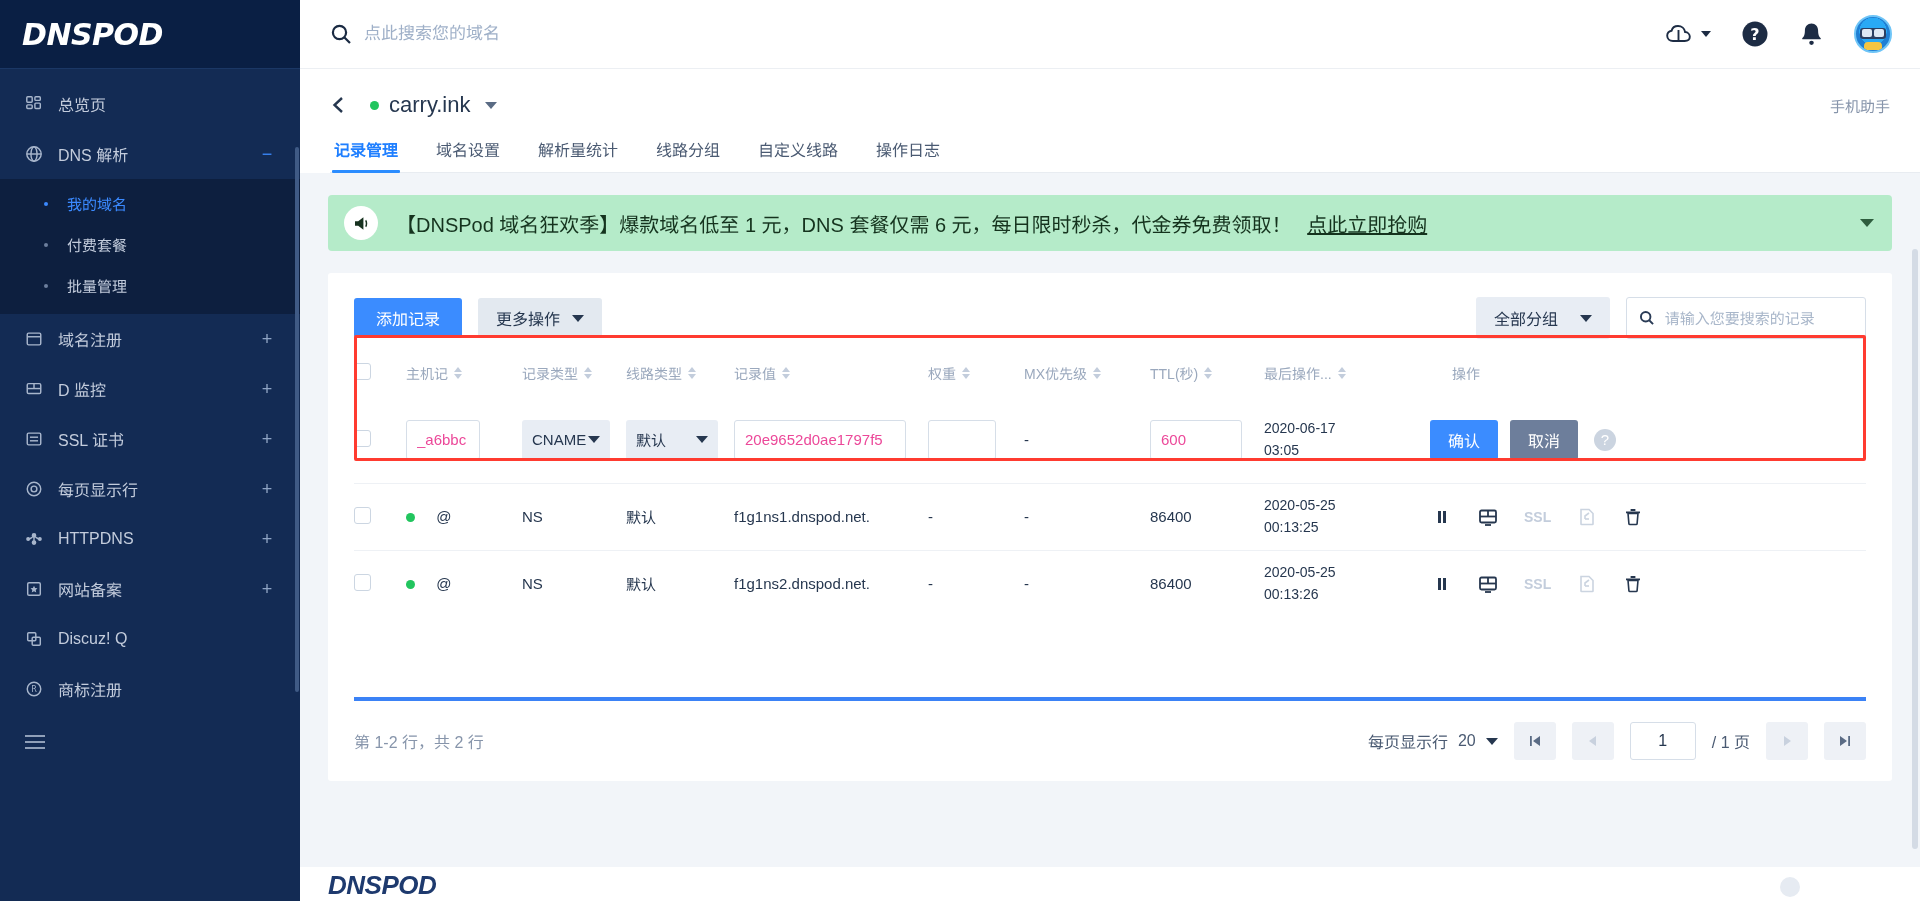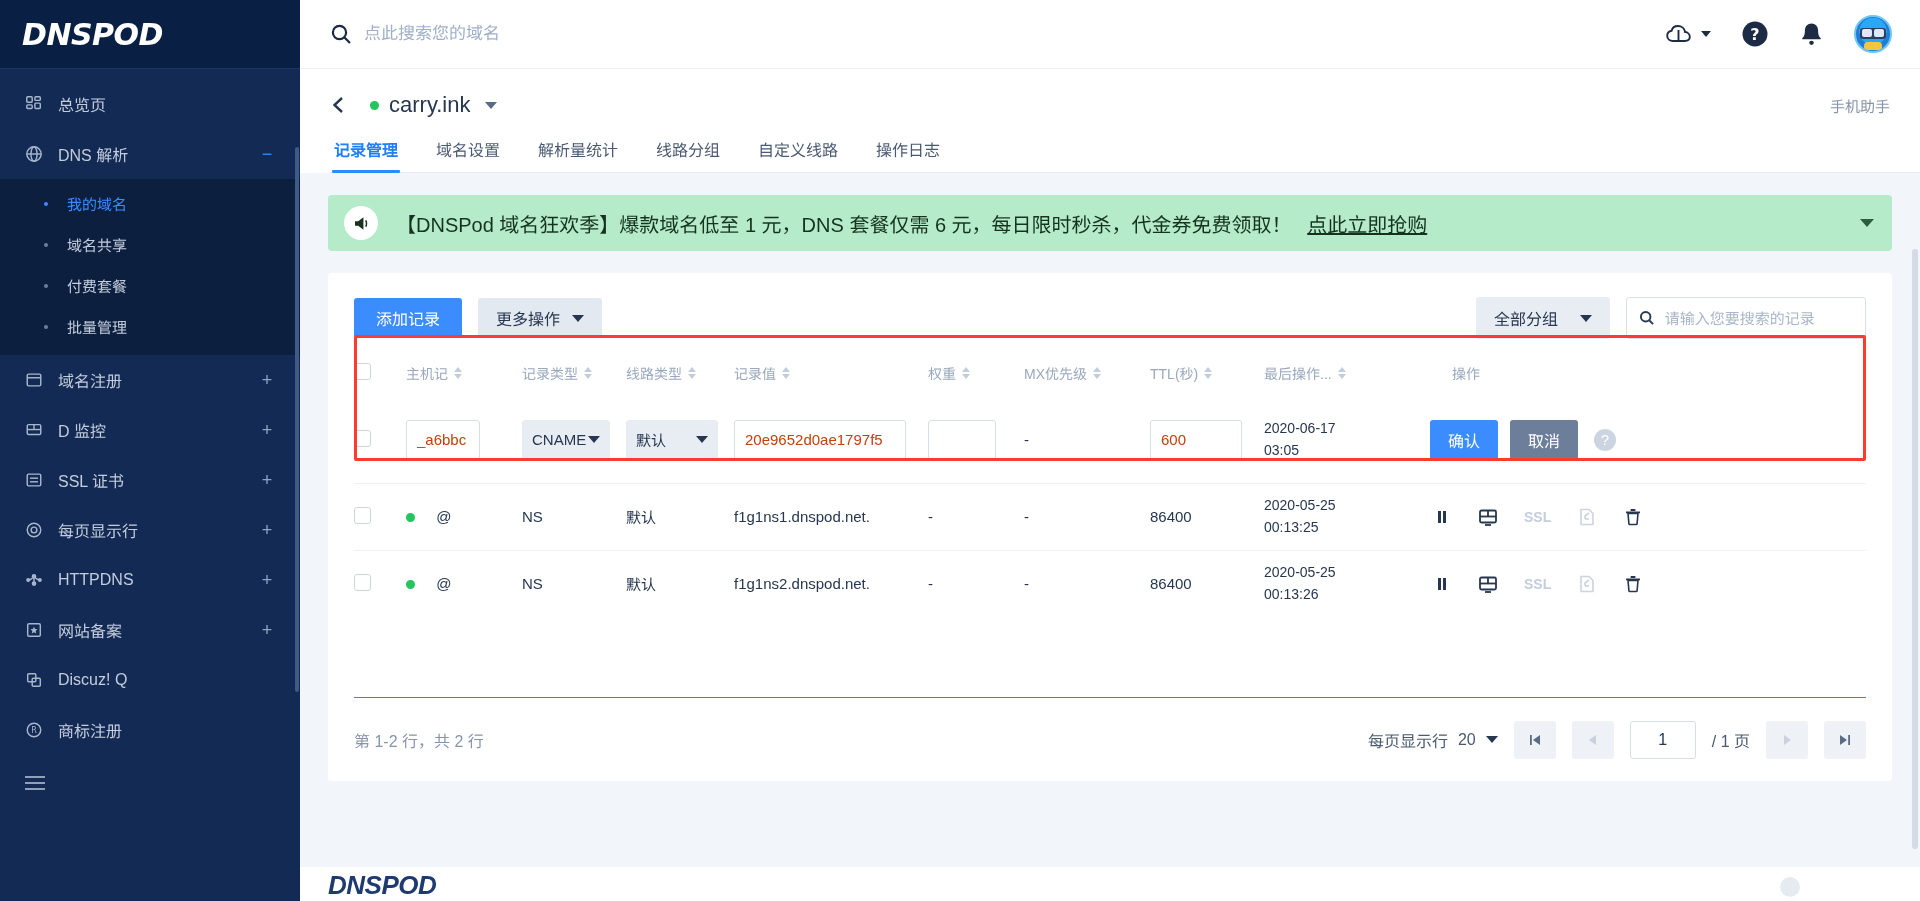--- a/index.html
+++ b/index.html
@@ -235,21 +235,21 @@
   
   .edit-hl {
     position: absolute; left: 26px; right: 26px; top: 62px;
     height: 126px; border: 3px solid #FF3B30; border-radius: 2px;
     pointer-events: none; z-index: 4;
   }
   tr.edit-row { height: 86px; background: #fff; }
   tr.edit-row td { height: 86px; }
   .inp {
     border: 1px solid #D6DEE8; border-radius: 3px; height: 40px;
-    font-size: 15px; padding: 0 10px; color: #c2410c; outline: none;
+    font-size: 15px; padding: 0 10px; color: #ec4899; outline: none;
     font-family: inherit; background: #fff;
   }
   .sel {
     background: #E8EDF4; border: none; border-radius: 3px; height: 40px;
     display: flex; align-items: center; justify-content: space-between;
     padding: 0 10px; font-size: 15px; color: #26374f; cursor: pointer;
     overflow: hidden; white-space: nowrap;
   }
   .btn-confirm {
     background: #3B8CFF; color: #fff; border: none; border-radius: 3px;
@@ -262,21 +262,21 @@
   }
   .q-help {
     width: 22px; height: 22px; border-radius: 50%; background: #CBD4E0;
     color: #fff; font-size: 15px; display: flex; align-items: center;
     justify-content: center; margin-left: 16px; cursor: pointer;
   }
 
   
   .pager {
     position: absolute; left: 26px; right: 26px; bottom: 0; height: 84px;
-    display: flex; align-items: center; border-top: 1px solid #3b82f6; gap: 44px;
+    display: flex; align-items: center; border-top: 4px solid #3b82f6; gap: 44px;
   }
   .pager-left { font-size: 16px; color: #8795ab; }
   .pager-right { margin-left: auto; display: flex; align-items: center; gap: 16px; }
   .per-page { display: flex; align-items: center; gap: 10px; font-size: 16px; color: #4a5a72; cursor: pointer; }
   .pg-btn {
     width: 42px; height: 38px; background: #EEF1F6; border: none; border-radius: 3px;
     display: flex; align-items: center; justify-content: center; cursor: pointer;
   }
   .pg-btn svg { width: 14px; height: 14px; fill: #5a6b84; }
   .pg-btn.disabled svg { fill: #c8d1de; }
@@ -335,24 +335,20 @@
             </svg>
         </span>
         <span class="nav-label">DNS 解析</span>
         <span class="nav-exp">−</span>
       </div>
 
       <div class="subnav">
         <div class="subnav-item active">
           <span class="dot"></span>
           <span>我的域名</span>
-        </div>
-        <div class="subnav-item">
-          <span class="dot"></span>
-          <span>域名共享</span>
         </div>
         <div class="subnav-item">
           <span class="dot"></span>
           <span>付费套餐</span>
         </div>
         <div class="subnav-item">
           <span class="dot"></span>
           <span>批量管理</span>
         </div>
       </div>

